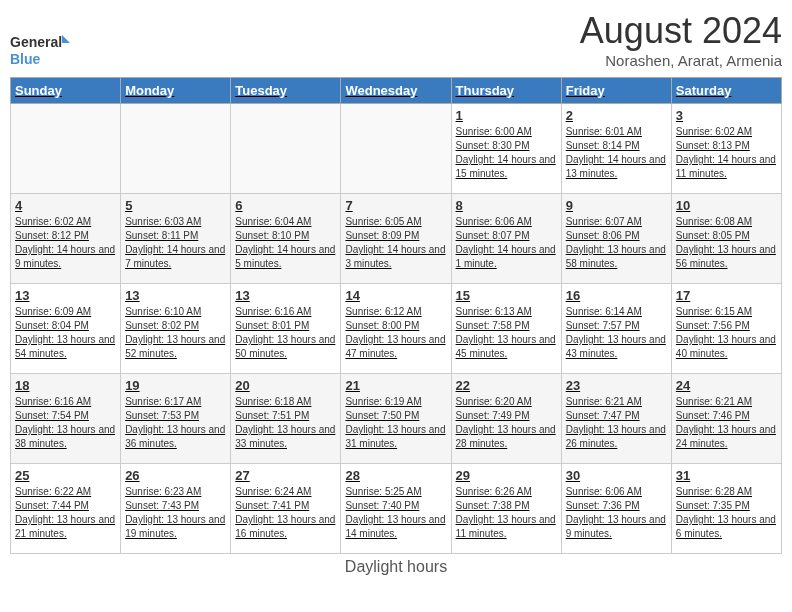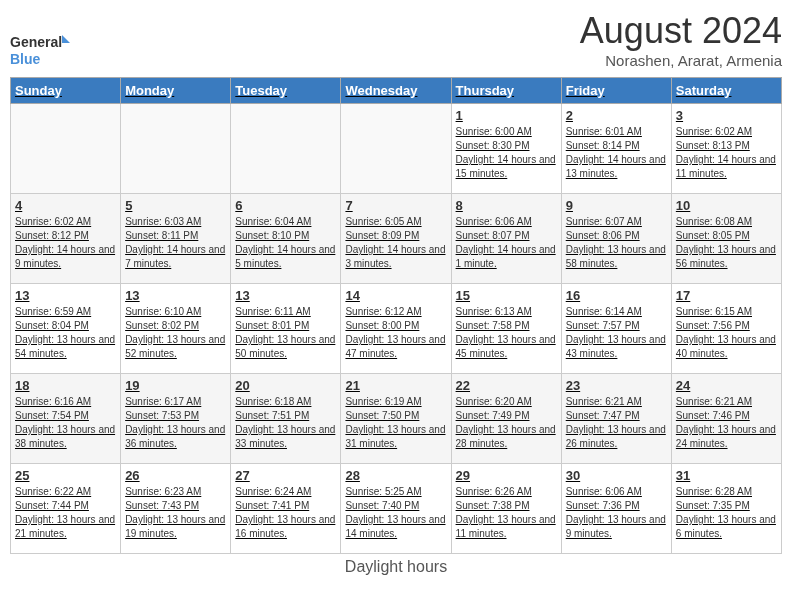--- a/index.html
+++ b/index.html
@@ -188,35 +188,35 @@
           <span class="day-num">10</span>
           <div class="day-info">Sunrise: 6:08 AM
 Sunset: 8:05 PM
 Daylight: 13 hours
 and 56 minutes.</div>
         </td>
       </tr>
       <tr>
         <td>
           <span class="day-num">13</span>
-          <div class="day-info">Sunrise: 6:59 AM
+          <div class="day-info">Sunrise: 6:09 AM
 Sunset: 8:04 PM
 Daylight: 13 hours
 and 54 minutes.</div>
         </td>
         <td>
           <span class="day-num">13</span>
           <div class="day-info">Sunrise: 6:10 AM
 Sunset: 8:02 PM
 Daylight: 13 hours
 and 52 minutes.</div>
         </td>
         <td>
           <span class="day-num">13</span>
-          <div class="day-info">Sunrise: 6:11 AM
+          <div class="day-info">Sunrise: 6:16 AM
 Sunset: 8:01 PM
 Daylight: 13 hours
 and 50 minutes.</div>
         </td>
         <td>
           <span class="day-num">14</span>
           <div class="day-info">Sunrise: 6:12 AM
 Sunset: 8:00 PM
 Daylight: 13 hours
 and 47 minutes.</div>

